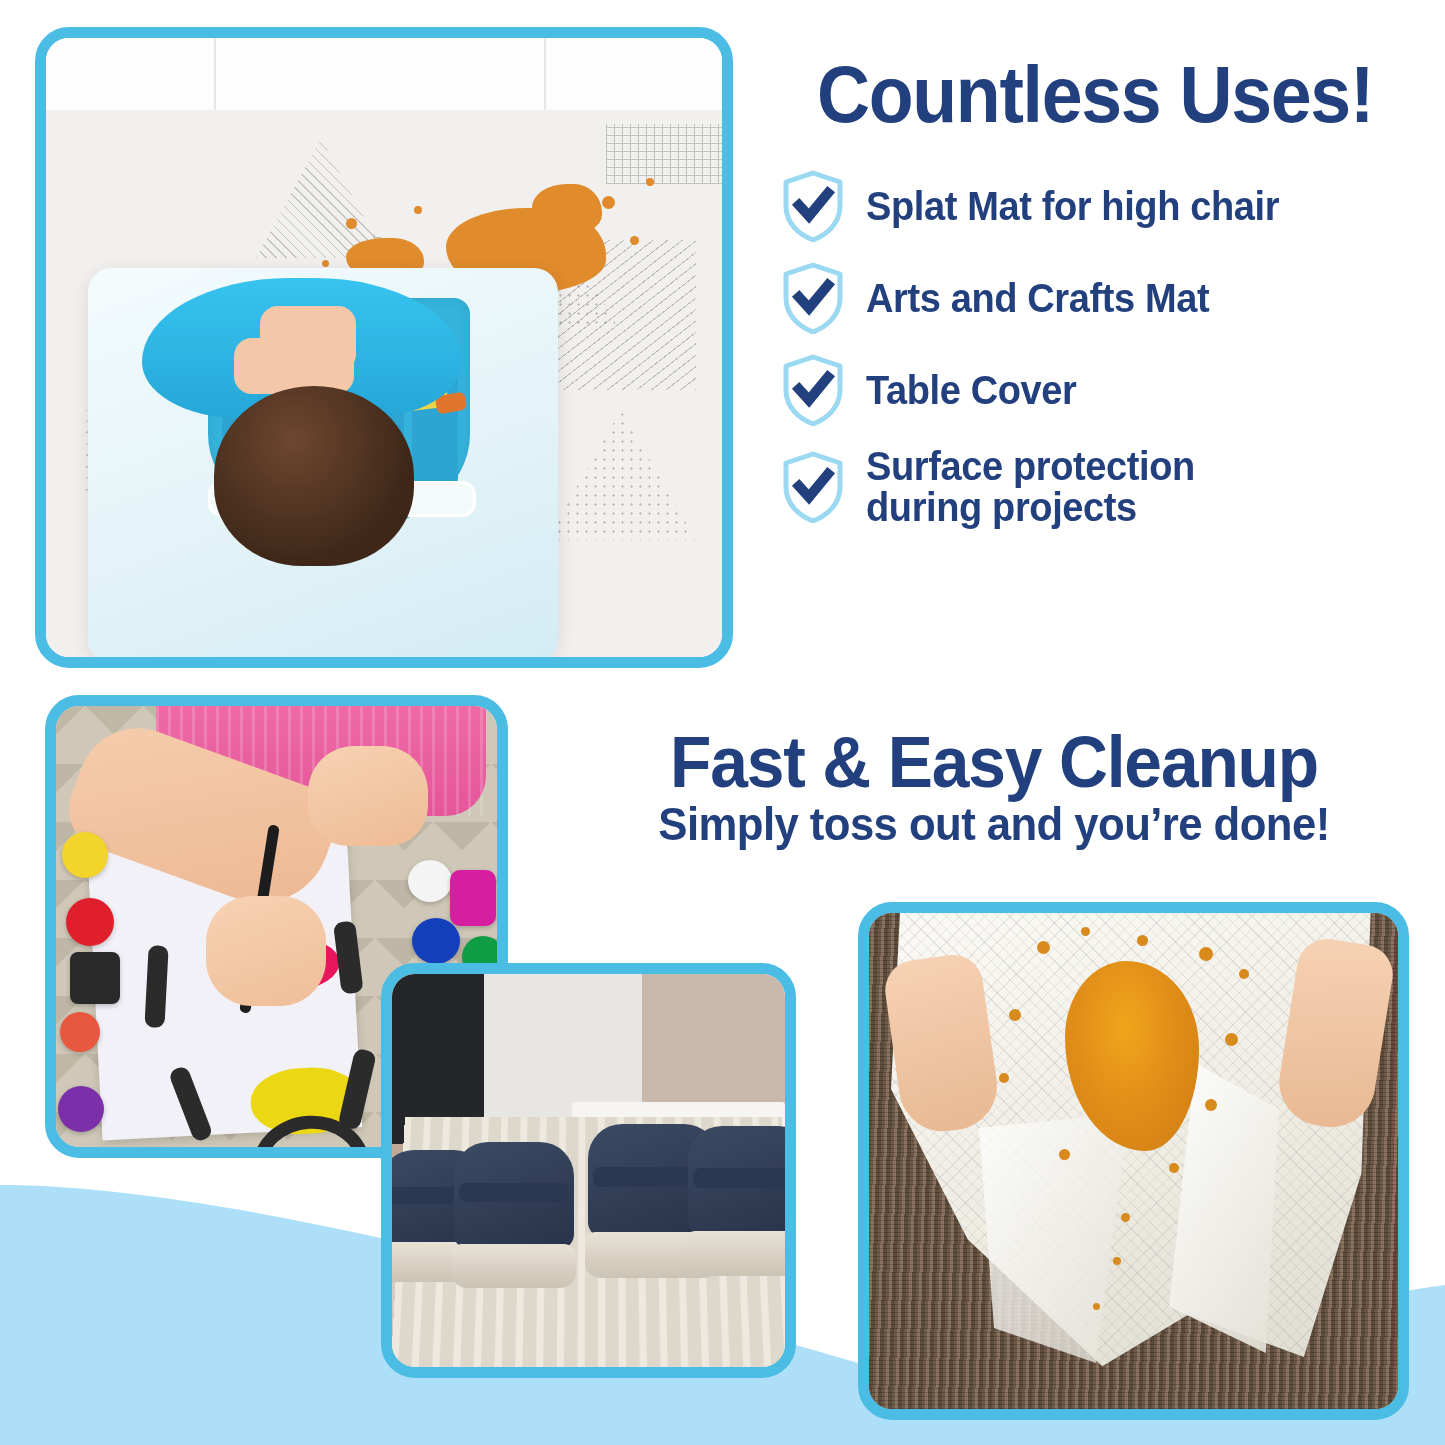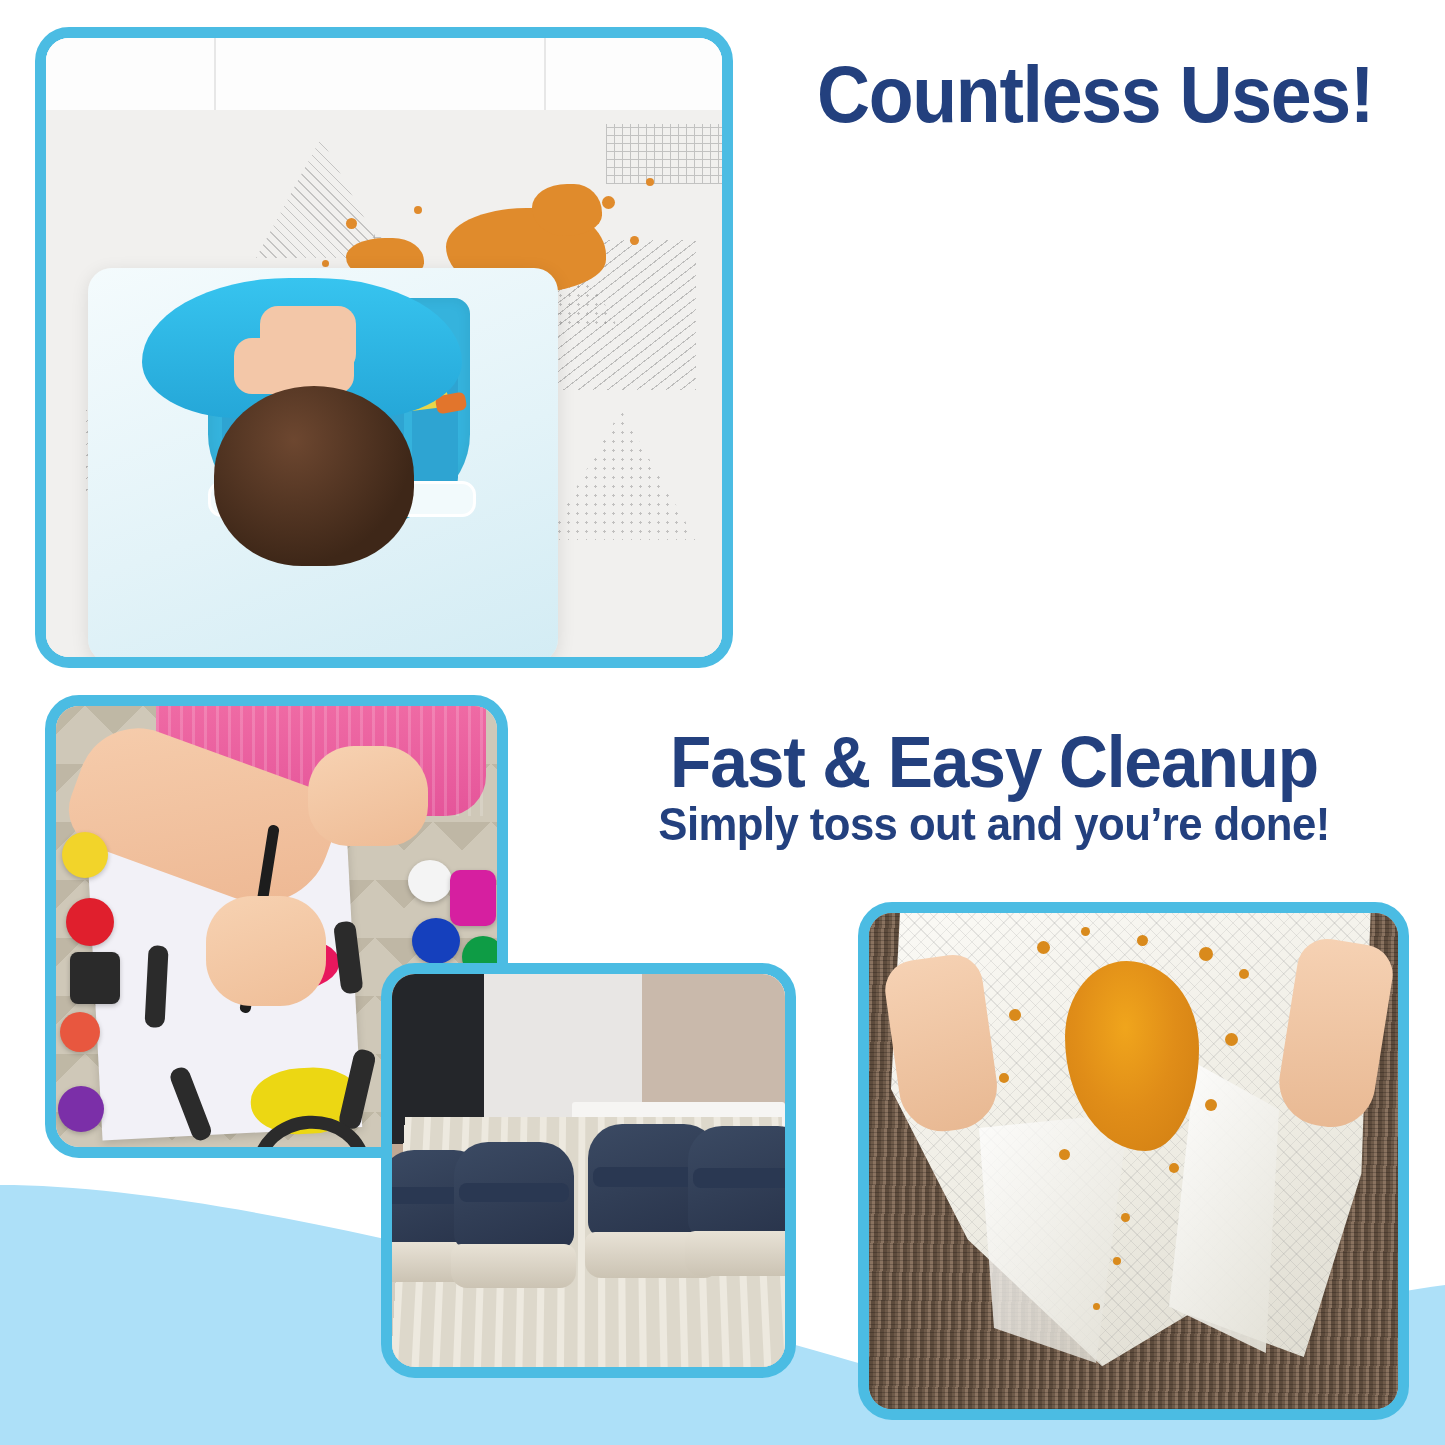--- a/index.html
+++ b/index.html
@@ -402,23 +402,51 @@
 
     <div class="cl-hand" style="left:24px;top:44px;width:98px;height:174px;border-radius:30px 30px 44px 44px;transform:rotate(-8deg);"></div>
     <div class="cl-hand" style="left:418px;top:28px;width:96px;height:186px;border-radius:30px 30px 44px 44px;transform:rotate(9deg);"></div>
   </div>
 </div>
 
 <div id="headline-countless">Countless Uses!</div>
 
 <div id="uses-list">
 
-
-
-
+  <div class="use-row">
+    <svg class="shield" viewBox="0 0 62 72">
+      <path d="M31 3 L58 12 V36 C58 54 44 65 31 70 C18 65 4 54 4 36 V12 Z" fill="none" stroke="#9BD8F2" stroke-width="5" stroke-linejoin="round"></path>
+      <path d="M17 35 L27 46 L46 23" fill="none" stroke="#23407E" stroke-width="10" stroke-linecap="square" stroke-linejoin="miter"></path>
+    </svg>
+    <div class="use-label">Splat Mat for high chair</div>
+  </div>
+
+  <div class="use-row">
+    <svg class="shield" viewBox="0 0 62 72">
+      <path d="M31 3 L58 12 V36 C58 54 44 65 31 70 C18 65 4 54 4 36 V12 Z" fill="none" stroke="#9BD8F2" stroke-width="5" stroke-linejoin="round"></path>
+      <path d="M17 35 L27 46 L46 23" fill="none" stroke="#23407E" stroke-width="10" stroke-linecap="square" stroke-linejoin="miter"></path>
+    </svg>
+    <div class="use-label">Arts and Crafts Mat</div>
+  </div>
+
+  <div class="use-row">
+    <svg class="shield" viewBox="0 0 62 72">
+      <path d="M31 3 L58 12 V36 C58 54 44 65 31 70 C18 65 4 54 4 36 V12 Z" fill="none" stroke="#9BD8F2" stroke-width="5" stroke-linejoin="round"></path>
+      <path d="M17 35 L27 46 L46 23" fill="none" stroke="#23407E" stroke-width="10" stroke-linecap="square" stroke-linejoin="miter"></path>
+    </svg>
+    <div class="use-label">Table Cover</div>
+  </div>
+
+  <div class="use-row tall">
+    <svg class="shield" viewBox="0 0 62 72">
+      <path d="M31 3 L58 12 V36 C58 54 44 65 31 70 C18 65 4 54 4 36 V12 Z" fill="none" stroke="#9BD8F2" stroke-width="5" stroke-linejoin="round"></path>
+      <path d="M17 35 L27 46 L46 23" fill="none" stroke="#23407E" stroke-width="10" stroke-linecap="square" stroke-linejoin="miter"></path>
+    </svg>
+    <div class="use-label" style="max-width:470px">Surface protection during projects</div>
+  </div>
 
 
 </div>
 
 <div id="headline-cleanup">
   <span class="big">Fast &amp; Easy Cleanup</span>
   <span class="sub">Simply toss out and you’re done!</span>
 </div>
 
 </body></html>

